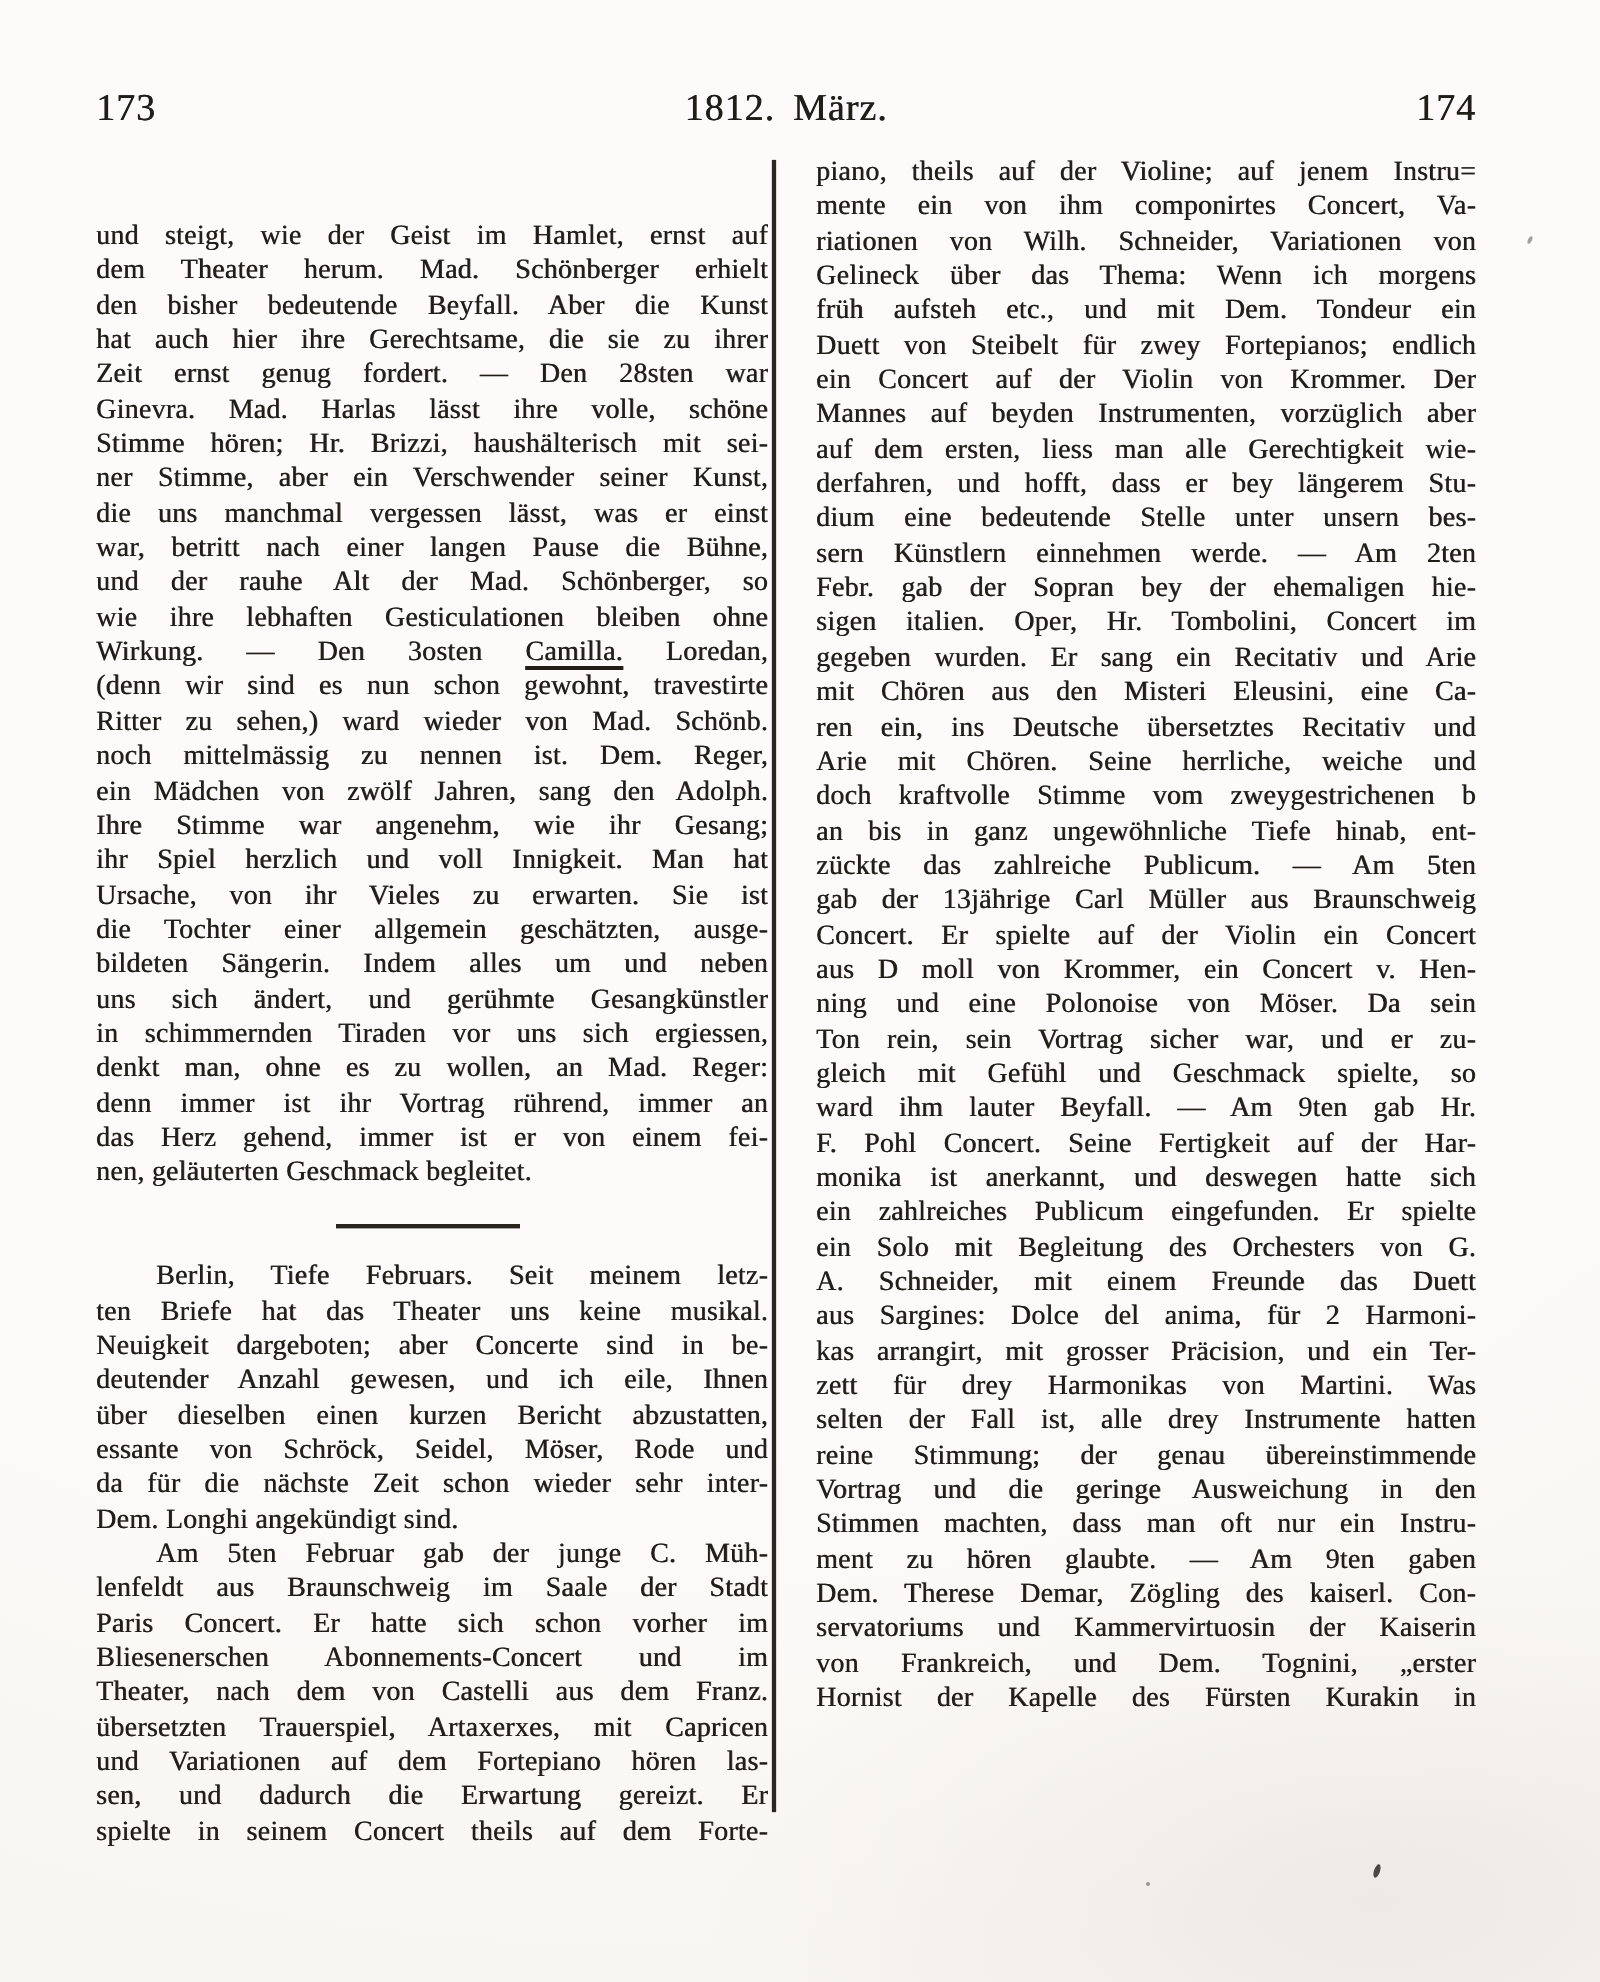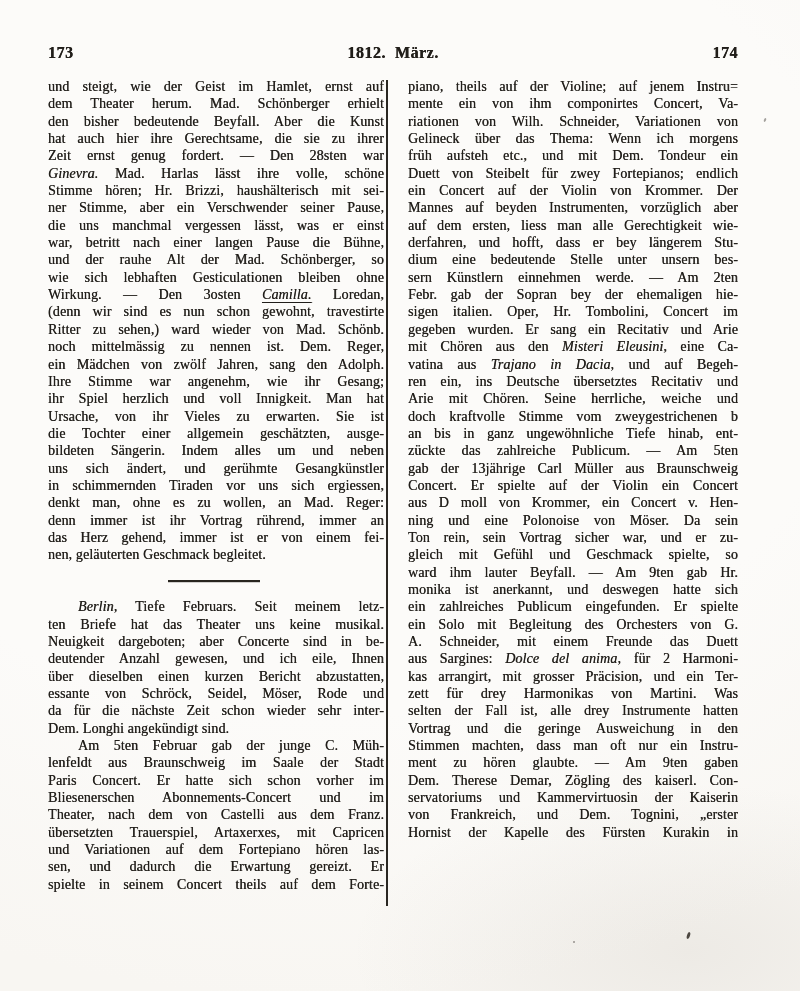--- a/index.html
+++ b/index.html
@@ -8,42 +8,42 @@
     position:relative; width:800px; height:991px; overflow:hidden;
     background:
       radial-gradient(ellipse 520px 260px at 86% 96%, rgba(140,130,115,0.10), transparent 65%),
       radial-gradient(ellipse 900px 700px at 40% 30%, #fcfbf9 60%, #f8f6f2 100%);
     font-family:"Liberation Serif","DejaVu Serif",serif;
     color:#211e1a;
   }
   .header {
     position:absolute; top:44px; left:48px; width:690px; padding-right:14px;
     display:flex; justify-content:space-between; align-items:baseline;
-    font-weight:bold; font-size:16px; letter-spacing:0.5px;
+    font-weight:normal; font-size:19px; letter-spacing:0.5px;
     text-shadow:0.3px 0 0 currentColor;
     text-align:center;
   }
   .header .title { display:inline-flex; gap:9px; }
   .body-area { position:absolute; top:78px; left:48px; }
   .col { position:absolute; top:0; }
-  .col-left  { left:0;   width:336px; }
+  .col-left  { left:0;   width:336px;margin-top:32px; }
   .col-right { left:360px; width:330px; }
   .divider {
     position:absolute; left:338px; top:2px; width:2px; height:826px;
     background:#2a2722; box-shadow:0 0 0.6px #2a2722;
   }
   .line {
     font-size:14px; line-height:17.35px; height:17.35px; overflow:hidden;
     text-align:justify; text-align-last:justify;
     letter-spacing:0.12px;
     text-shadow:0.3px 0 0 rgba(33,30,26,0.85);
   }
   .line.end { text-align-last:left; }
   .line.indent { text-indent:30px; }
-  .seg.it { font-style:italic; }
+  .seg.it { }
   .seg.ul { text-decoration:underline; text-decoration-thickness:1.5px; text-underline-offset:3px; }
   .seg.it.ul { text-decoration-thickness:2px; text-underline-offset:2.5px; }
   .rule-block { position:relative; height:34.7px; }
   .rule-block .rule {
     position:absolute; left:120px; top:16px; width:92px; height:2px;
     background:#28251f; box-shadow:0 0.5px 0 rgba(40,37,31,0.4);
   }
   .speck { position:absolute; background:#4c4741; border-radius:50%; }
   .speck-a { left:687px; top:932px; width:3px; height:7px; transform:rotate(18deg); }
   .speck-b { left:573px; top:941px; width:2px; height:2px; opacity:0.55; }
@@ -64,25 +64,25 @@
 
   <div class="body-area">
     <div class="col col-left" id="col-left">
         <div class="line"><span class="seg">und steigt, wie der Geist im Hamlet, ernst auf</span></div>
         <div class="line"><span class="seg">dem Theater herum. Mad. Schönberger erhielt</span></div>
         <div class="line"><span class="seg">den bisher bedeutende Beyfall. Aber die Kunst</span></div>
         <div class="line"><span class="seg">hat auch hier ihre Gerechtsame, die sie zu ihrer</span></div>
         <div class="line"><span class="seg">Zeit ernst genug fordert. — Den 28sten war</span></div>
         <div class="line"><span class="seg it">Ginevra.</span><span class="seg"> Mad. Harlas lässt ihre volle, schöne</span></div>
         <div class="line"><span class="seg">Stimme hören; Hr. Brizzi, haushälterisch mit sei-</span></div>
-        <div class="line"><span class="seg">ner Stimme, aber ein Verschwender seiner Pause,</span></div>
+        <div class="line"><span class="seg">ner Stimme, aber ein Verschwender seiner Kunst,</span></div>
         <div class="line"><span class="seg">die uns manchmal vergessen lässt, was er einst</span></div>
         <div class="line"><span class="seg">war, betritt nach einer langen Pause die Bühne,</span></div>
         <div class="line"><span class="seg">und der rauhe Alt der Mad. Schönberger, so</span></div>
-        <div class="line"><span class="seg">wie sich lebhaften Gesticulationen bleiben ohne</span></div>
+        <div class="line"><span class="seg">wie ihre lebhaften Gesticulationen bleiben ohne</span></div>
         <div class="line"><span class="seg">Wirkung. — Den 3osten </span><span class="seg it ul">Camilla.</span><span class="seg"> Loredan,</span></div>
         <div class="line"><span class="seg">(denn wir sind es nun schon gewohnt, travestirte</span></div>
         <div class="line"><span class="seg">Ritter zu sehen,) ward wieder von Mad. Schönb.</span></div>
         <div class="line"><span class="seg">noch mittelmässig zu nennen ist. Dem. Reger,</span></div>
         <div class="line"><span class="seg">ein Mädchen von zwölf Jahren, sang den Adolph.</span></div>
         <div class="line"><span class="seg">Ihre Stimme war angenehm, wie ihr Gesang;</span></div>
         <div class="line"><span class="seg">ihr Spiel herzlich und voll Innigkeit. Man hat</span></div>
         <div class="line"><span class="seg">Ursache, von ihr Vieles zu erwarten. Sie ist</span></div>
         <div class="line"><span class="seg">die Tochter einer allgemein geschätzten, ausge-</span></div>
         <div class="line"><span class="seg">bildeten Sängerin. Indem alles um und neben</span></div>
@@ -124,41 +124,42 @@
         <div class="line"><span class="seg">ein Concert auf der Violin von Krommer. Der</span></div>
         <div class="line"><span class="seg">Mannes auf beyden Instrumenten, vorzüglich aber</span></div>
         <div class="line"><span class="seg">auf dem ersten, liess man alle Gerechtigkeit wie-</span></div>
         <div class="line"><span class="seg">derfahren, und hofft, dass er bey längerem Stu-</span></div>
         <div class="line"><span class="seg">dium eine bedeutende Stelle unter unsern bes-</span></div>
         <div class="line"><span class="seg">sern Künstlern einnehmen werde. — Am 2ten</span></div>
         <div class="line"><span class="seg">Febr. gab der Sopran bey der ehemaligen hie-</span></div>
         <div class="line"><span class="seg">sigen italien. Oper, Hr. Tombolini, Concert im</span></div>
         <div class="line"><span class="seg">gegeben wurden. Er sang ein Recitativ und Arie</span></div>
         <div class="line"><span class="seg">mit Chören aus den </span><span class="seg it">Misteri Eleusini</span><span class="seg">, eine Ca-</span></div>
-        <div class="line"><span class="seg">vatina aus </span><span class="seg it">Trajano in Dacia</span><span class="seg">, und auf Begeh-</span></div>
         <div class="line"><span class="seg">ren ein, ins Deutsche übersetztes Recitativ und</span></div>
         <div class="line"><span class="seg">Arie mit Chören. Seine herrliche, weiche und</span></div>
         <div class="line"><span class="seg">doch kraftvolle Stimme vom zweygestrichenen b</span></div>
         <div class="line"><span class="seg">an bis in ganz ungewöhnliche Tiefe hinab, ent-</span></div>
         <div class="line"><span class="seg">zückte das zahlreiche Publicum. — Am 5ten</span></div>
         <div class="line"><span class="seg">gab der 13jährige Carl Müller aus Braunschweig</span></div>
         <div class="line"><span class="seg">Concert. Er spielte auf der Violin ein Concert</span></div>
         <div class="line"><span class="seg">aus D moll von Krommer, ein Concert v. Hen-</span></div>
         <div class="line"><span class="seg">ning und eine Polonoise von Möser. Da sein</span></div>
         <div class="line"><span class="seg">Ton rein, sein Vortrag sicher war, und er zu-</span></div>
         <div class="line"><span class="seg">gleich mit Gefühl und Geschmack spielte, so</span></div>
         <div class="line"><span class="seg">ward ihm lauter Beyfall. — Am 9ten gab Hr.</span></div>
+        <div class="line"><span class="seg">F. Pohl Concert. Seine Fertigkeit auf der Har-</span></div>
         <div class="line"><span class="seg">monika ist anerkannt, und deswegen hatte sich</span></div>
         <div class="line"><span class="seg">ein zahlreiches Publicum eingefunden. Er spielte</span></div>
         <div class="line"><span class="seg">ein Solo mit Begleitung des Orchesters von G.</span></div>
         <div class="line"><span class="seg">A. Schneider, mit einem Freunde das Duett</span></div>
         <div class="line"><span class="seg">aus Sargines: </span><span class="seg it">Dolce del anima</span><span class="seg">, für 2 Harmoni-</span></div>
         <div class="line"><span class="seg">kas arrangirt, mit grosser Präcision, und ein Ter-</span></div>
         <div class="line"><span class="seg">zett für drey Harmonikas von Martini. Was</span></div>
         <div class="line"><span class="seg">selten der Fall ist, alle drey Instrumente hatten</span></div>
+        <div class="line"><span class="seg">reine Stimmung; der genau übereinstimmende</span></div>
         <div class="line"><span class="seg">Vortrag und die geringe Ausweichung in den</span></div>
         <div class="line"><span class="seg">Stimmen machten, dass man oft nur ein Instru-</span></div>
         <div class="line"><span class="seg">ment zu hören glaubte. — Am 9ten gaben</span></div>
         <div class="line"><span class="seg">Dem. Therese Demar, Zögling des kaiserl. Con-</span></div>
         <div class="line"><span class="seg">servatoriums und Kammervirtuosin der Kaiserin</span></div>
         <div class="line"><span class="seg">von Frankreich, und Dem. Tognini, „erster</span></div>
         <div class="line"><span class="seg">Hornist der Kapelle des Fürsten Kurakin in</span></div>
       </div>
   </div>
 

